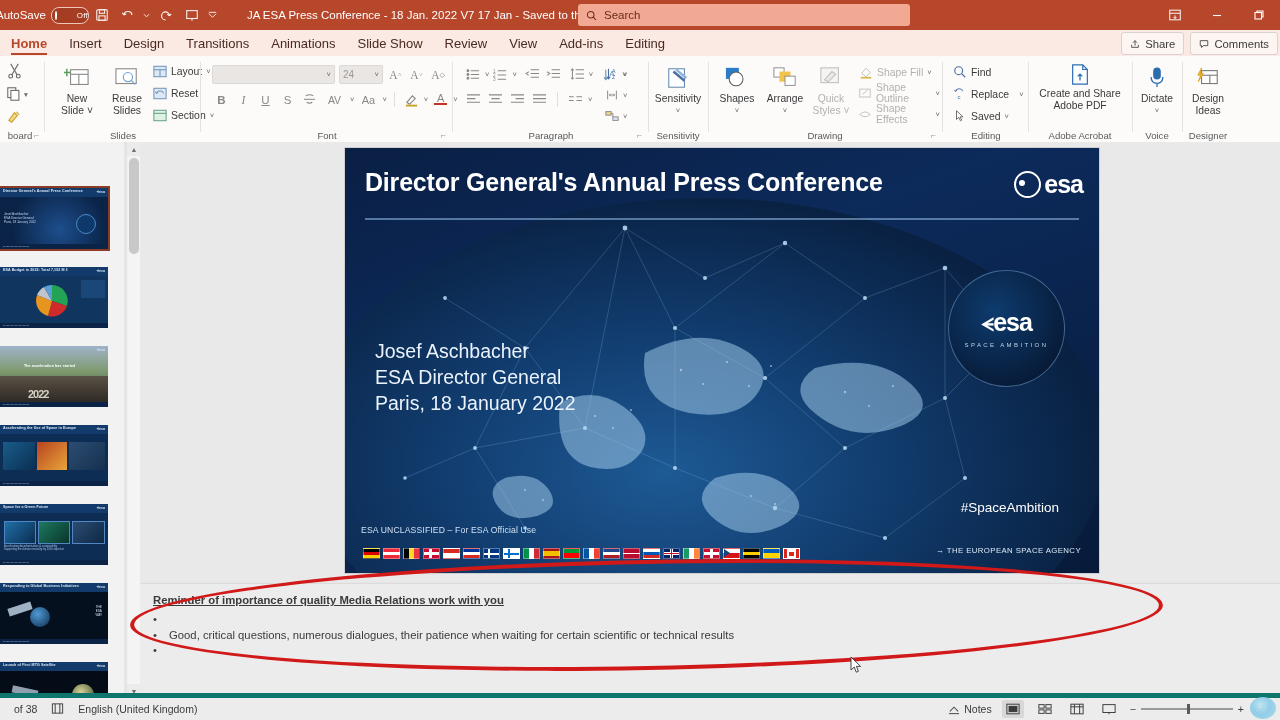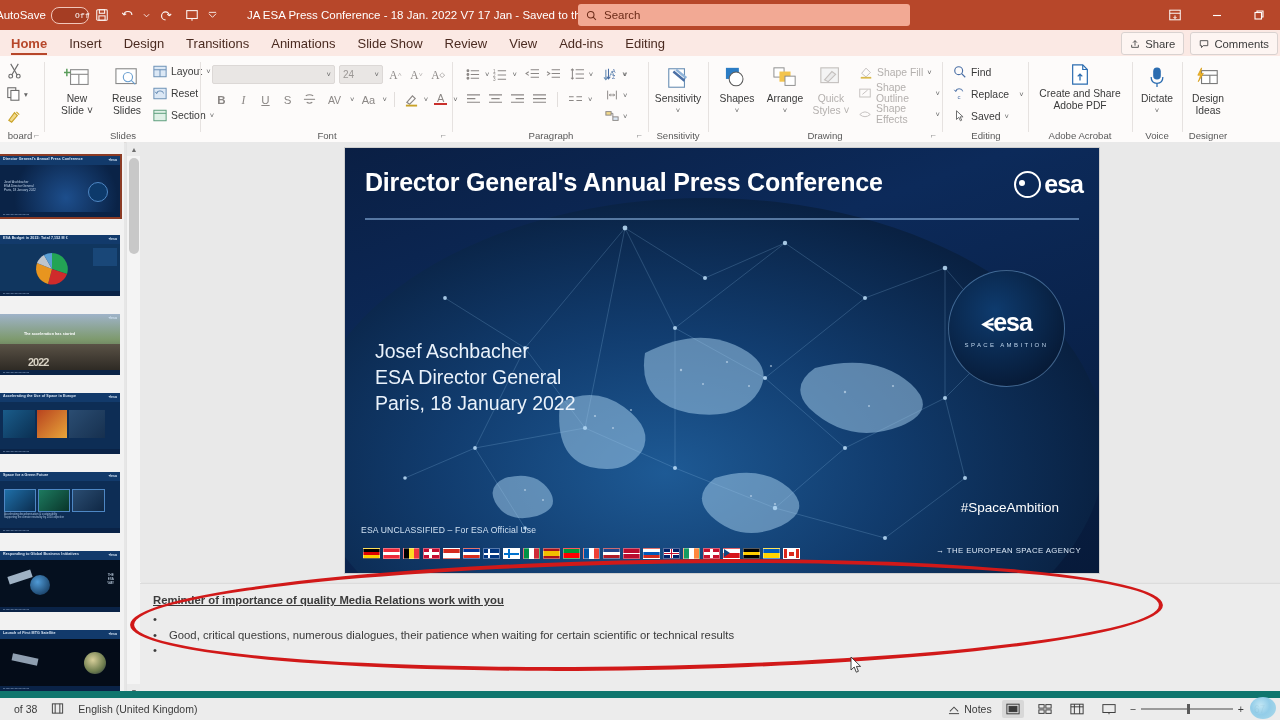--- a/index.html
+++ b/index.html
@@ -18,21 +18,21 @@
     color:#fff;font-size:11.5px;
   }
   .tb-left{display:flex;align-items:center;gap:0px;padding-left:0px;}
   .autosave-label{font-size:11.5px;color:#fff;margin-left:-4px;}
   .toggle{
     width:36px;height:15px;border-radius:8px;border:1px solid #f2c6ba;
     background:#a53d23;display:inline-flex;align-items:center;
     margin-left:5px;position:relative;
   }
   .toggle .knob{width:9px;height:9px;border-radius:50%;background:#fff;margin-left:3px;}
-  .toggle .tg-txt{font-size:8px;margin-left:20px;color:#fff;letter-spacing:.2px;font-family:Liberation Mono, monospace;}
+  .toggle .tg-txt{font-size:8px;margin-left:20px;color:#fff;letter-spacing:.2px;}
   .tb-icon{
     width:26px;height:24px;display:inline-flex;align-items:center;justify-content:center;
     color:#fff;font-size:13px;opacity:.95;
   }
   .tb-icon svg{display:block;}
   .tb-title{
     margin-left:26px;font-size:11.5px;color:#fff;white-space:nowrap;
   }
   .tb-title .caret{font-size:8px;margin-left:4px;}
   .searchbox{
@@ -103,21 +103,21 @@
     font-size:11.5px;color:#8b8785;
   }
   .fbtn.serif{font-family:"Liberation Serif",serif;}
   .dlg{position:absolute;bottom:2px;font-size:9px;color:#9a9a9a;}
 
   
   .thumbpane{
     position:absolute;left:0;top:142px;width:124px;height:556px;
     background:#f2f2f2;overflow:hidden;
   }
-  .thumb{position:absolute;left:0;width:120px;height:61px;background:#0b2a52;overflow:hidden;}
+  .thumb{position:absolute;left:0;width:108px;height:61px;background:#0b2a52;overflow:hidden;margin-top:32px;}
   .thumb.sel{outline:2px solid #8c3b24;outline-offset:0px;}
   .thumb .tband{position:absolute;left:0;top:0;width:100%;height:9px;background:#123a6b;}
   .thumb .tt{
     position:absolute;left:3px;top:1px;font-size:3.6px;color:#dbe8f7;white-space:nowrap;
     font-weight:bold;letter-spacing:.1px;
   }
   .thumb .esa{position:absolute;right:3px;top:1.5px;font-size:3.6px;color:#cfe0f2;font-weight:bold;}
   .thumb .foot{position:absolute;left:0;bottom:0;width:100%;height:5px;background:#0a2347;}
   .thumb .flags{position:absolute;left:3px;bottom:1px;font-size:2.6px;color:#8fa8c8;letter-spacing:.4px;}
   .tscroll{position:absolute;left:126px;top:142px;width:14px;height:556px;background:#f4f4f4;border-left:1px solid #e3e3e3;}
@@ -184,21 +184,21 @@
   .nitem .bu{width:8px;color:#3b3b3b;}
   .ellipse{
     position:absolute;left:-10px;top:-24px;width:1025px;height:102px;
     border:4px solid #d11919;border-radius:50%;
     transform:rotate(-1.1deg);pointer-events:none;
   }
 
   
   .status{
     position:absolute;left:0;bottom:0;width:1280px;height:22px;background:#ececec;
-    border-top:7px solid #0f766e;display:flex;align-items:center;font-size:10.5px;color:#3b3b3b;
+    border-top:5px solid #0f766e;display:flex;align-items:center;font-size:10.5px;color:#3b3b3b;
   }
   .st-left{display:flex;align-items:center;gap:14px;padding-left:14px;}
   .st-right{position:absolute;right:8px;display:flex;align-items:center;gap:10px;}
   .vbtn{width:22px;height:18px;display:flex;align-items:center;justify-content:center;color:#4a4a4a;}
   .vbtn.cur{background:#d8d8d8;border-radius:2px;}
   .zslider{display:flex;align-items:center;gap:5px;}
   .ztrack{width:92px;height:2px;background:#9a9a9a;position:relative;}
   .zknob{position:absolute;left:46px;top:-4px;width:3px;height:10px;background:#5a5a5a;}
   .ztick{position:absolute;left:46px;top:-3px;width:1px;height:8px;background:#9a9a9a;}
   .globe{

